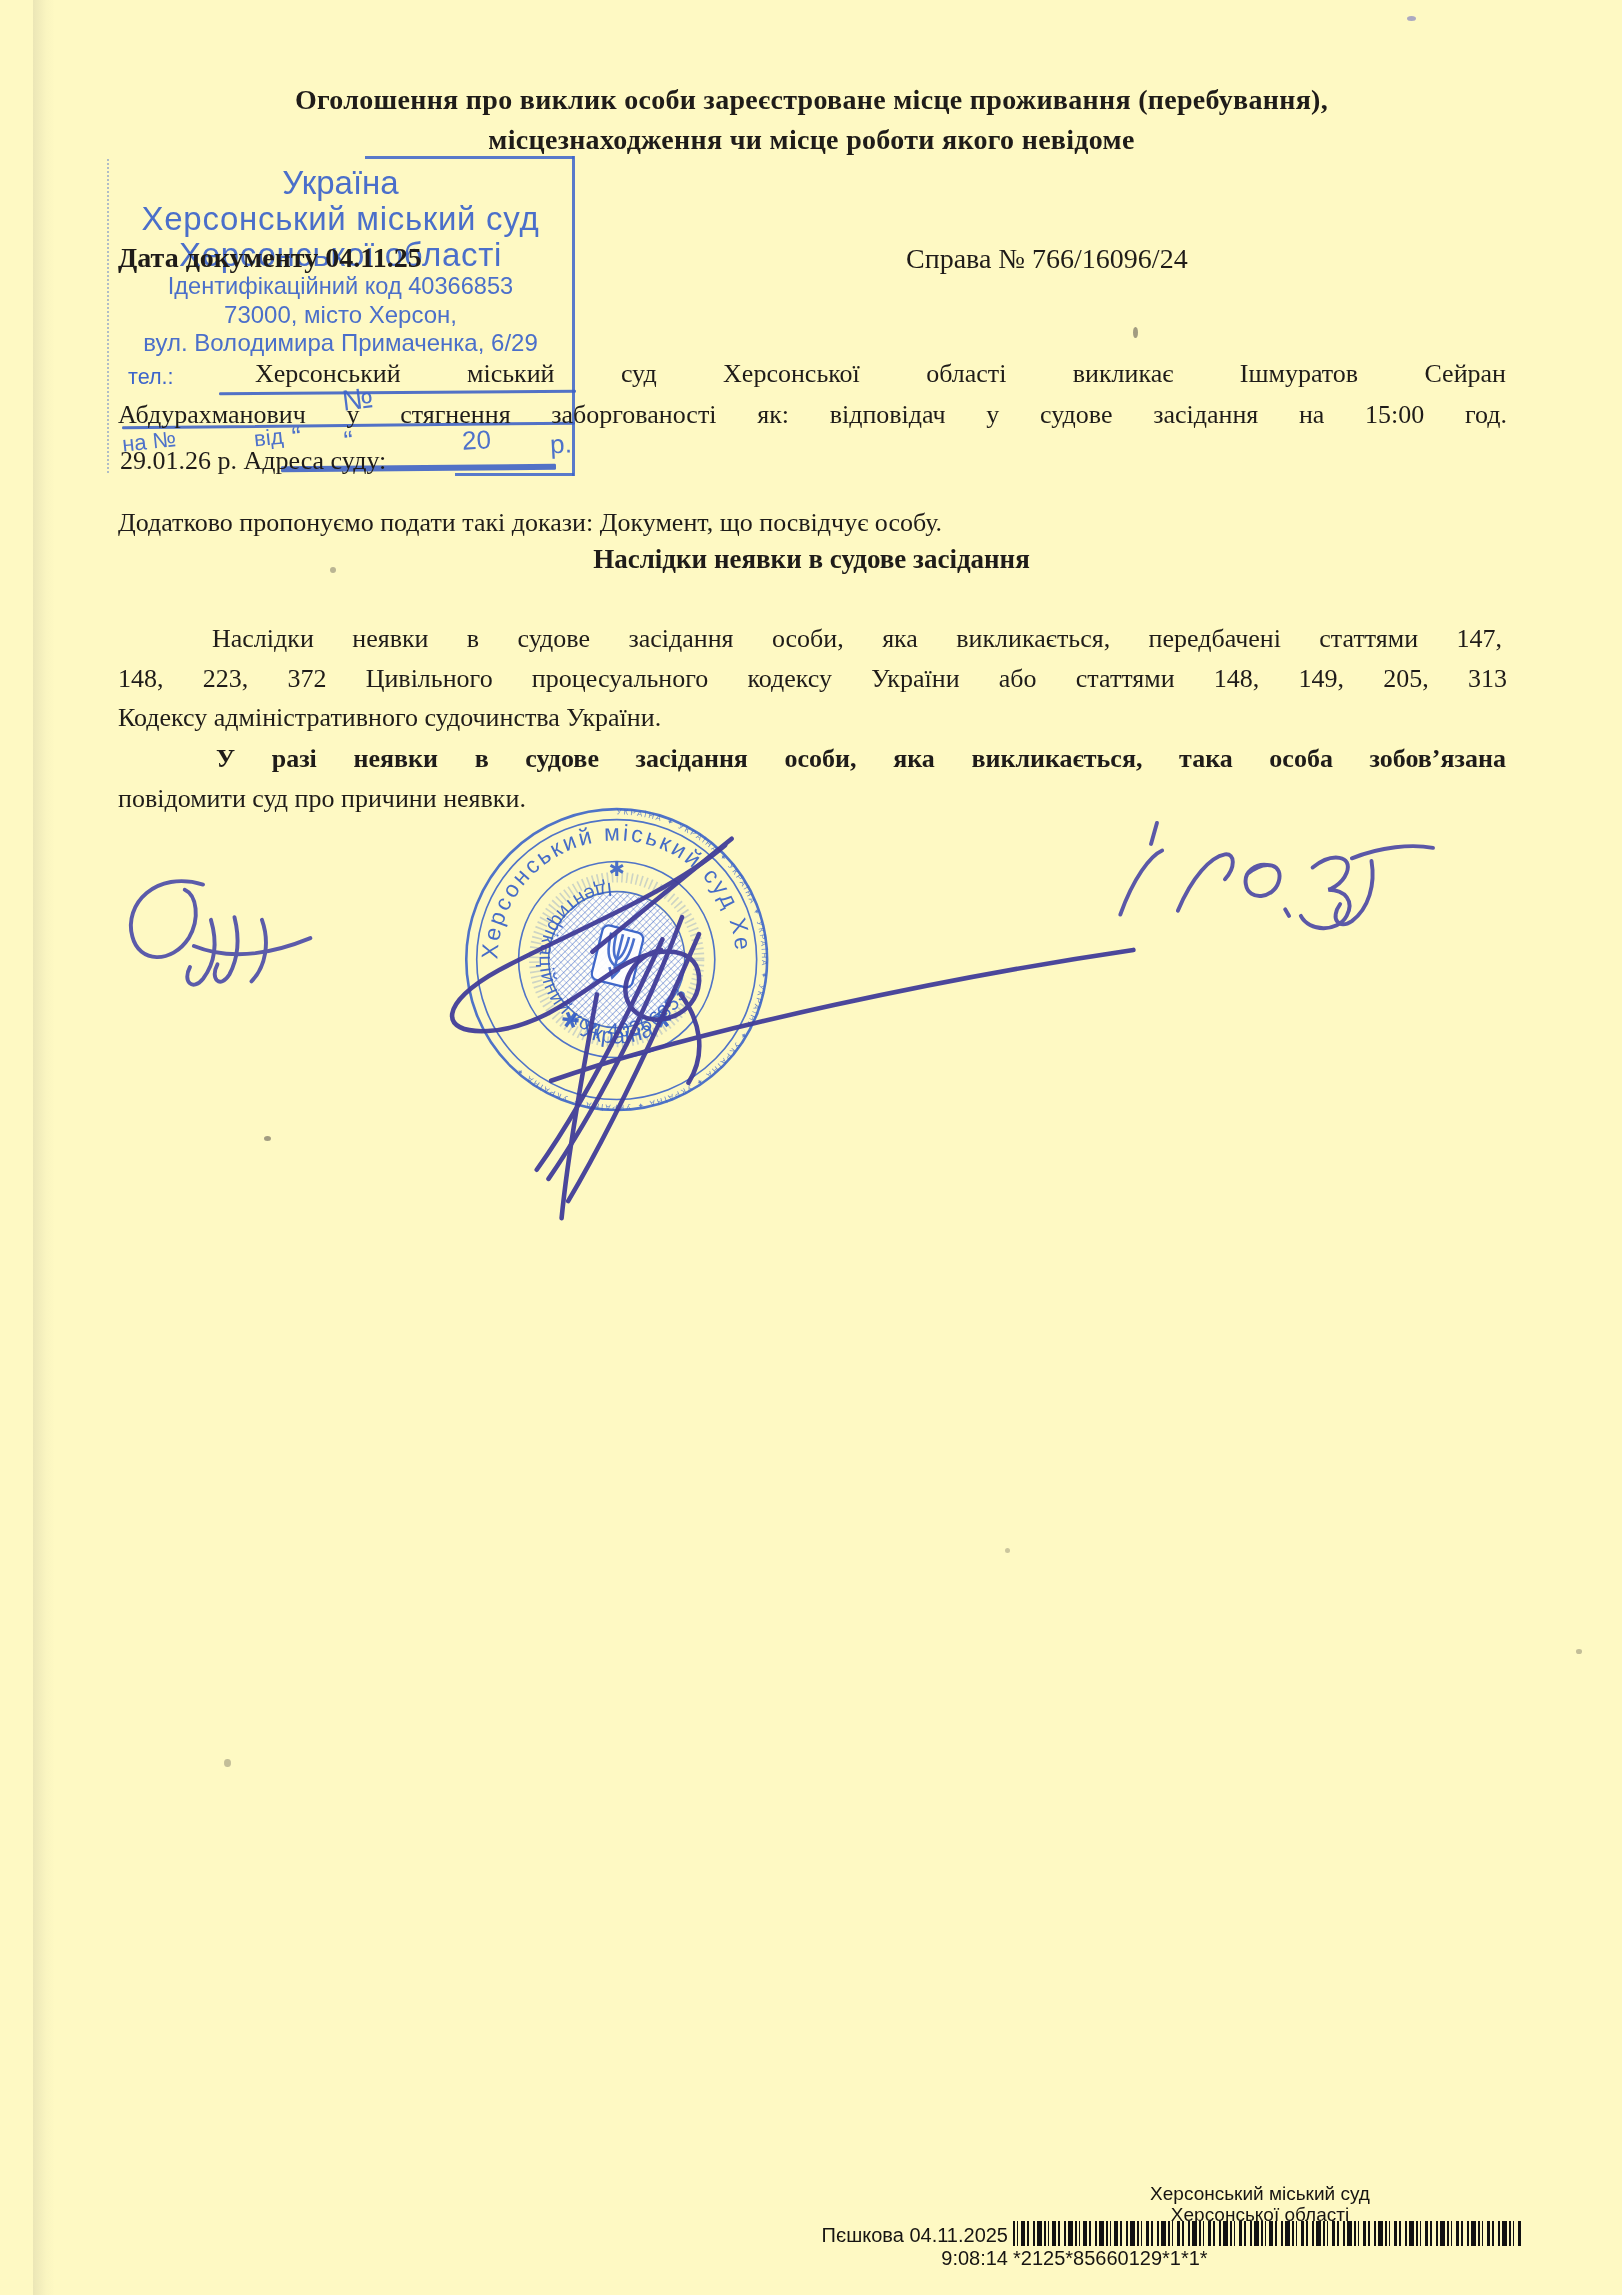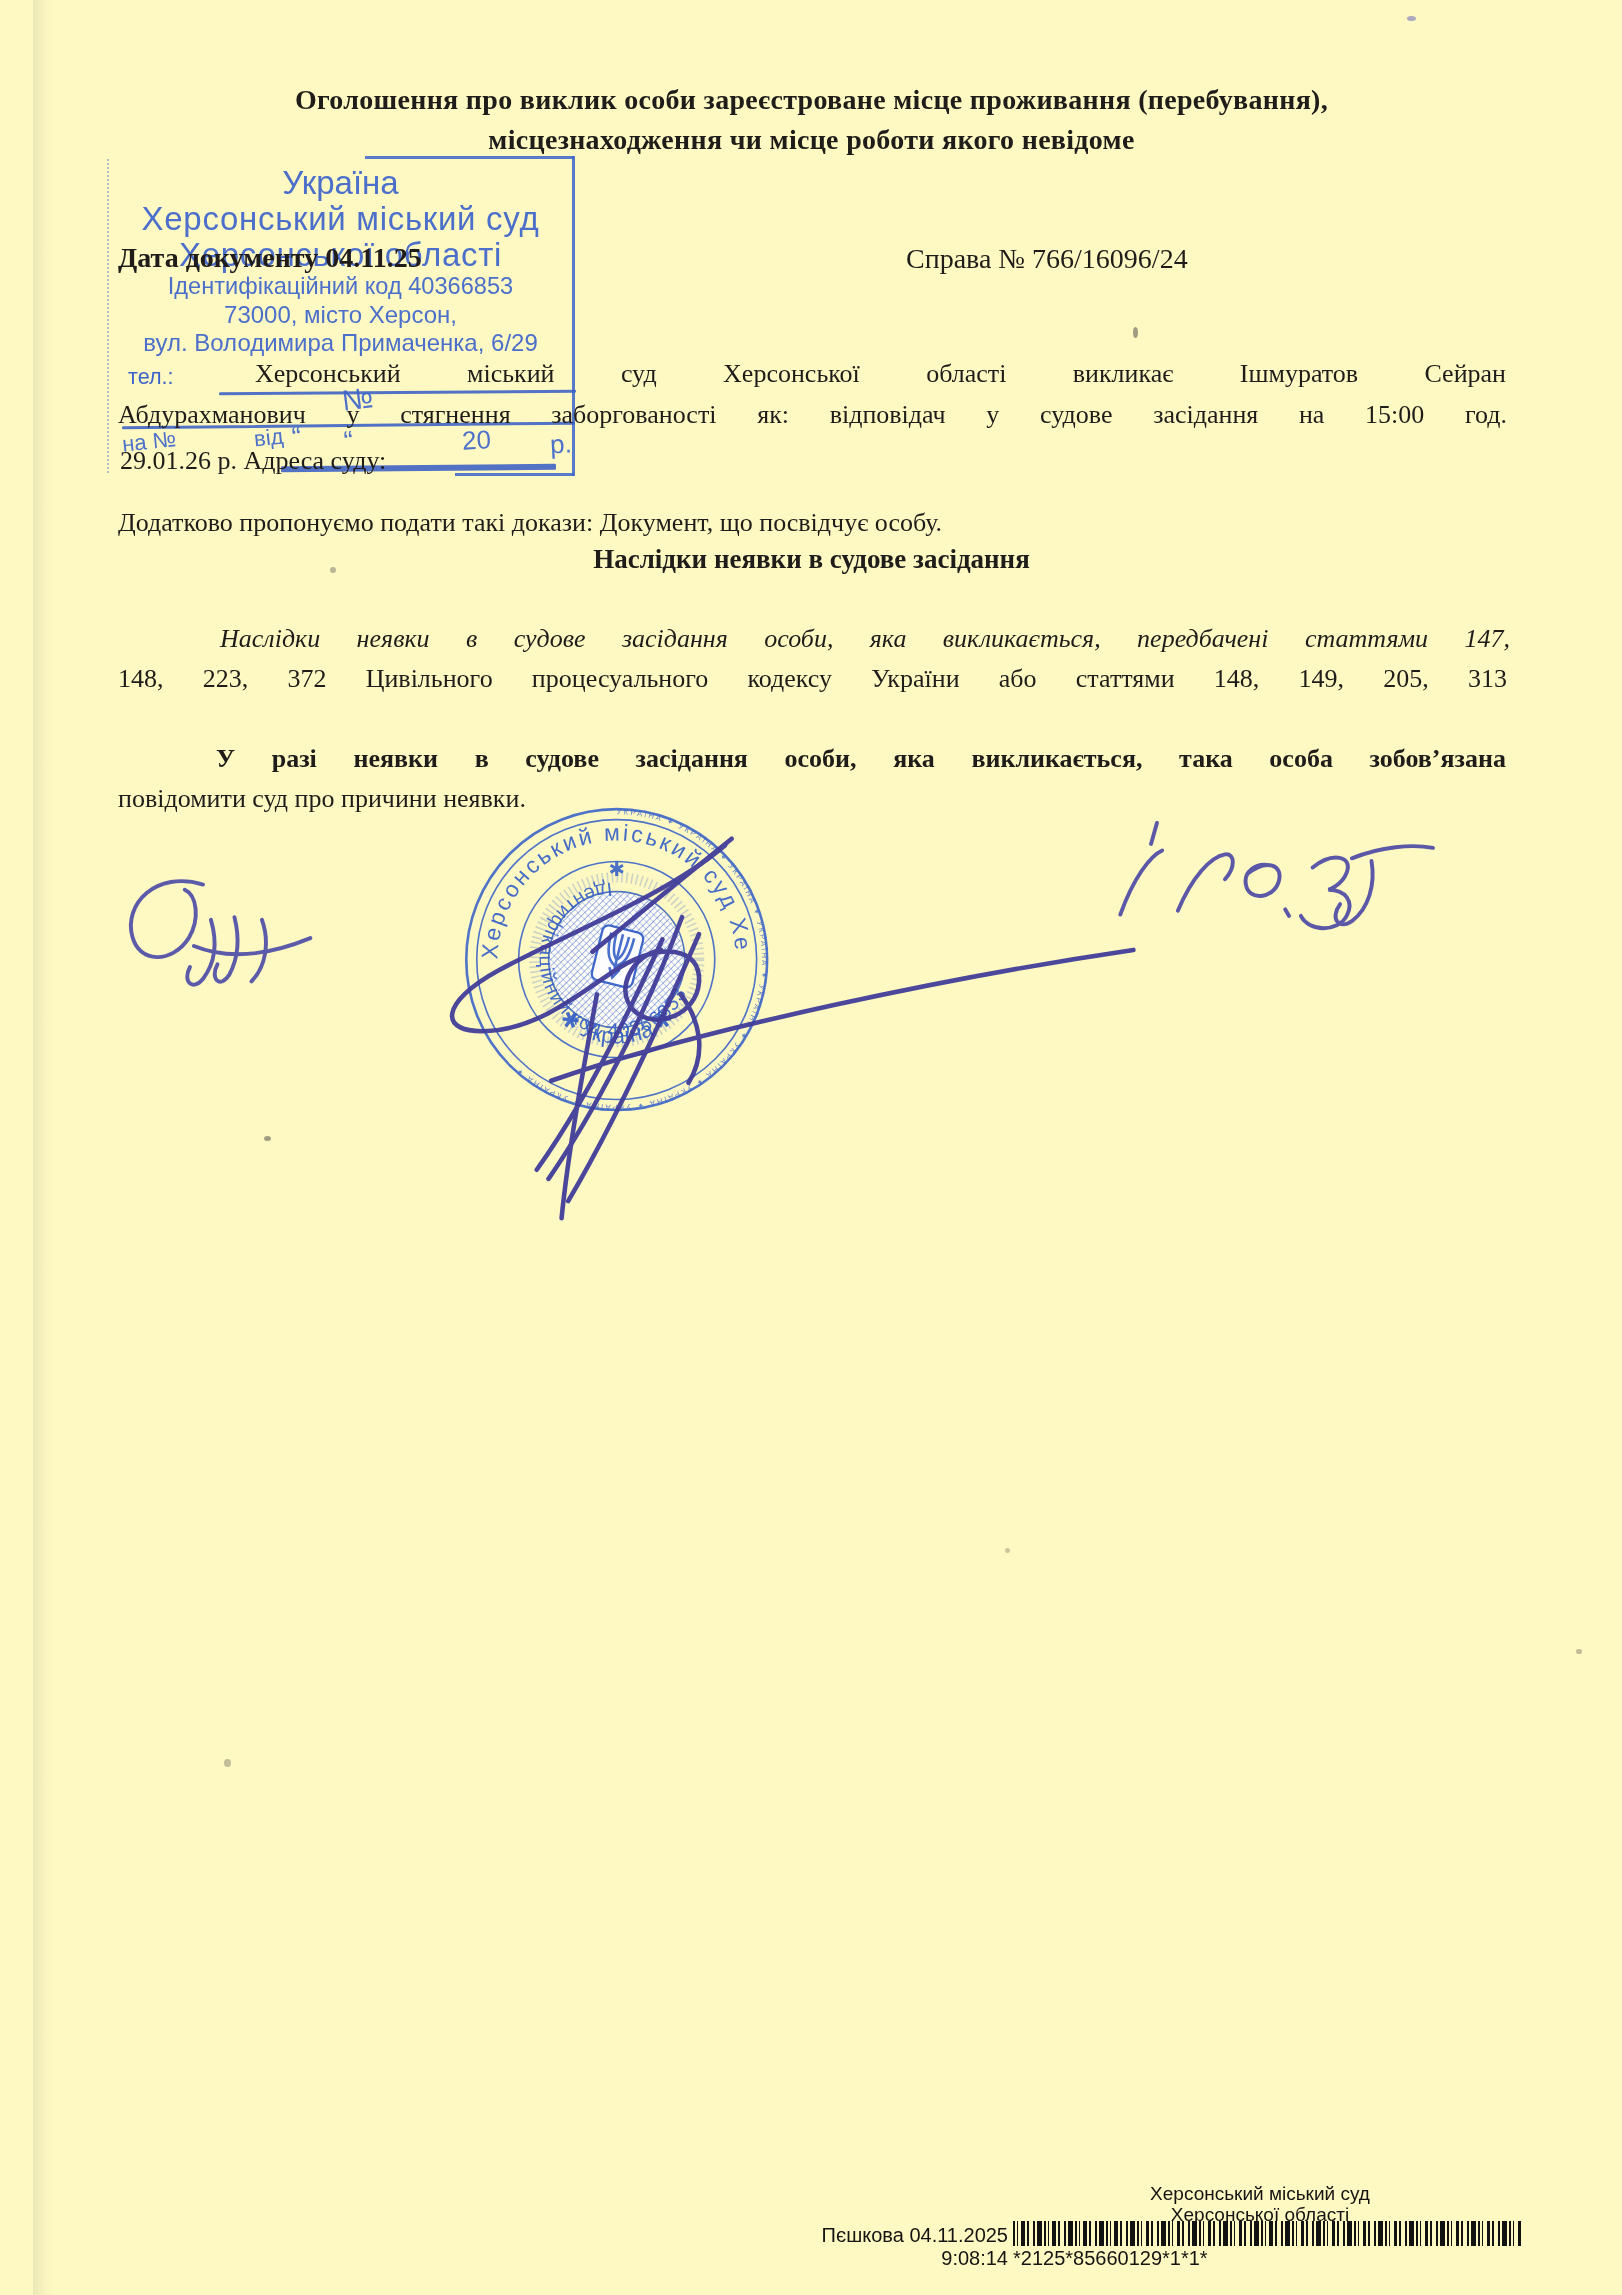--- a/index.html
+++ b/index.html
@@ -87,22 +87,23 @@
   <div class="abs body-line" style="left:118px;top:242px;font-weight:bold;font-size:28px;">Дата документу 04.11.25</div>
   <div class="abs body-line" style="left:906px;top:243px;font-size:28px;">Справа № 766/16096/24</div>
 
   <div class="abs body-line just" style="left:255px;top:359px;width:1251px;">Херсонський міський суд Херсонської області викликає Ішмуратов Сейран</div>
   <div class="abs body-line just" style="left:118px;top:400px;width:1389px;">Абдурахманович у стягнення заборгованості як: відповідач у судове засідання на 15:00 год.</div>
   <div class="abs body-line" style="left:120px;top:446px;">29.01.26 р. Адреса суду:</div>
   <div class="abs body-line" style="left:118px;top:508px;">Додатково пропонуємо подати такі докази: Документ, що посвідчує особу.</div>
 
   <div class="abs heading" style="top:544px;">Наслідки неявки в судове засідання</div>
 
-  <div class="abs body-line just" style="left:220px;top:624px;width:1290px;font-style:italic;">Наслідки неявки в судове засідання особи, яка викликається, передбачені статтями 147,</div>
+  <div class="abs body-line just" style="left:212px;top:624px;width:1290px;">Наслідки неявки в судове засідання особи, яка викликається, передбачені статтями 147,</div>
   <div class="abs body-line just" style="left:118px;top:664px;width:1389px;">148, 223, 372 Цивільного процесуального кодексу України або статтями 148, 149, 205, 313</div>
+  <div class="abs body-line" style="left:118px;top:703px;">Кодексу адміністративного судочинства України.</div>
   <div class="abs body-line just" style="left:216px;top:744px;width:1290px;font-weight:bold;">У разі неявки в судове засідання особи, яка викликається, така особа зобов’язана</div>
   <div class="abs body-line" style="left:118px;top:784px;">повідомити суд про причини неявки.</div>
 
   <svg style="left:457px;top:800px;" width="322" height="327" viewBox="0 0 492 500">
     <g stroke="#3761c8" fill="none" opacity="0.88">
       <circle cx="244" cy="244" r="230" stroke-width="4"></circle>
       <circle cx="244" cy="244" r="214" stroke-width="2.5"></circle>
       <circle cx="244" cy="244" r="150" stroke-width="2.5"></circle>
       <circle cx="244" cy="244" r="126" stroke-width="16" stroke-dasharray="2.5 5" opacity="0.28"></circle>
       <circle cx="244" cy="244" r="104" stroke-width="2.5"></circle>

